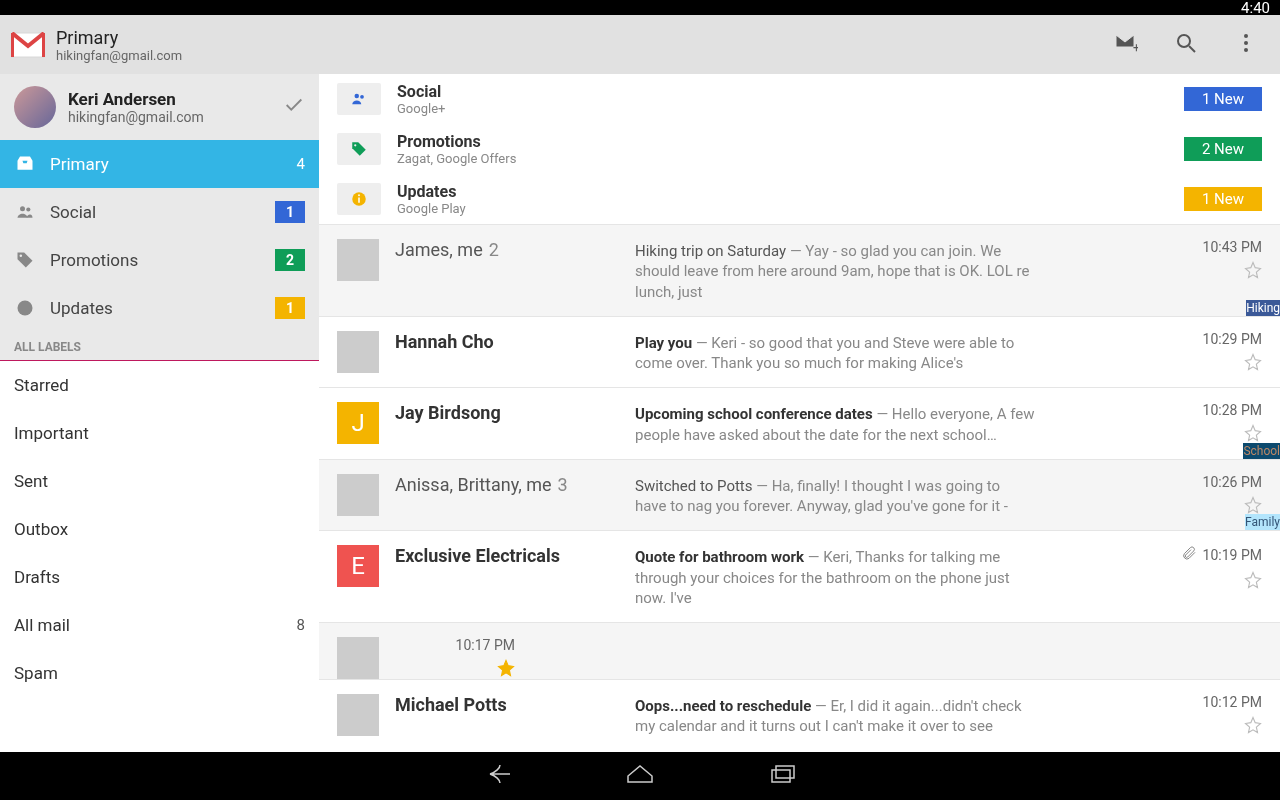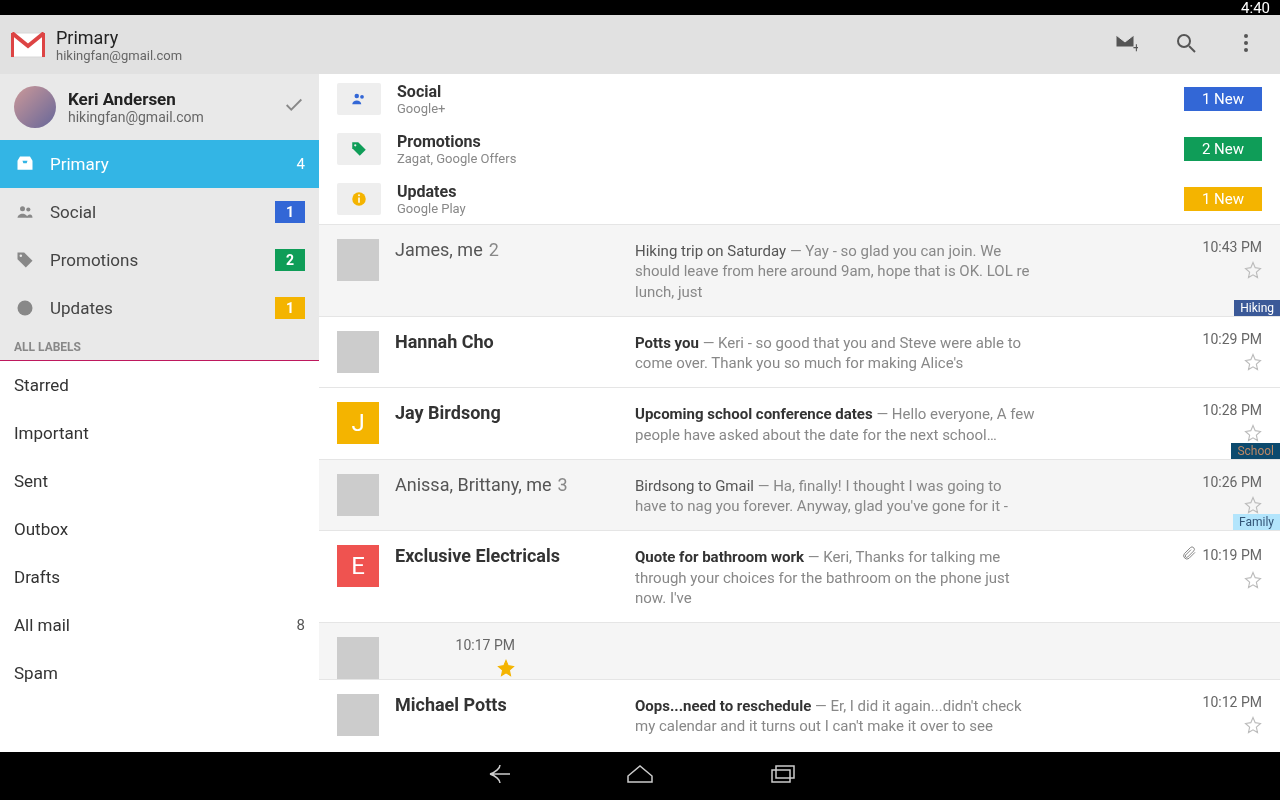--- a/index.html
+++ b/index.html
@@ -69,21 +69,21 @@
 .msg-from { font-size: 18px; font-weight: bold; color: #333; min-width: 240px; }
 .msg-from .cnt { font-weight: normal; color:#888; margin-left:6px;}
 .msg-text-line { flex:1; font-size:15px; color:#888; line-height:1.35; max-width:400px;}
 .msg-subj { font-weight: bold; color:#333; }
 .msg-meta { width: 120px; text-align: right; display:flex; flex-direction:column; align-items:flex-end; gap:6px; flex-shrink:0;}
 .msg-time-row { display:flex; align-items:center; gap:6px; }
 .msg-time { font-size: 14px; color: #666; }
 .msg-star { width:18px; height:18px; }
 .msg-star svg { width:18px; height:18px; fill:none; stroke:#bbb; stroke-width:1.5; }
 .msg-star.starred svg { fill:#f4b400; stroke:#f4b400; }
-.msg-label-tag { position:absolute; right:0; bottom:0; font-size:12px; padding:1px 6px; }
+.msg-label-tag { position:absolute; right:0; bottom:0; font-size:12px; padding:1px 0; }
 .tag-hiking { background:#3b5998; color:#fff; }
 .tag-school { background:#0c4a6e; color:#b86; }
 .tag-family { background:#b3e5fc; color:#357; }
 .attach-icon svg { width:16px; height:16px; fill:#888; }
 
 
 .nav-bar { height: 48px; background: #000; display: flex; justify-content: center; align-items: center; gap: 110px; }
 .nav-bar svg { width: 32px; height: 24px; fill: none; stroke: #ccc; stroke-width: 1.5; }
 </style>
 </head>
@@ -274,21 +274,21 @@
                 <path d="M12 2l2.9 6.9L22 10l-5.5 4.9L18 22l-6-3.5L6 22l1.5-7.1L2 10l7.1-1.1z"></path>
               </svg></span>
           </div>
           <span class="msg-label-tag tag-hiking">Hiking</span>
         </div>
         <div class="msg-row">
           <div class="msg-avatar"></div>
           <div class="msg-body">
             <div class="msg-header-line">
               <div class="msg-from">Hannah Cho</div>
-              <div class="msg-text-line"><span class="msg-subj">Potts you</span><span> — Keri - so good that you and Steve were able to come over. Thank you so much for making Alice's</span></div>
+              <div class="msg-text-line"><span class="msg-subj">Play you</span><span> — Keri - so good that you and Steve were able to come over. Thank you so much for making Alice's</span></div>
             </div>
           </div>
           <div class="msg-meta">
             <div class="msg-time-row">
               <span class="msg-time">10:29 PM</span>
             </div>
             <span class="msg-star"><svg viewBox="0 0 24 24">
                 <path d="M12 2l2.9 6.9L22 10l-5.5 4.9L18 22l-6-3.5L6 22l1.5-7.1L2 10l7.1-1.1z"></path>
               </svg></span>
           </div>
@@ -309,21 +309,21 @@
                 <path d="M12 2l2.9 6.9L22 10l-5.5 4.9L18 22l-6-3.5L6 22l1.5-7.1L2 10l7.1-1.1z"></path>
               </svg></span>
           </div>
           <span class="msg-label-tag tag-school">School</span>
         </div>
         <div class="msg-row read">
           <div class="msg-avatar"></div>
           <div class="msg-body">
             <div class="msg-header-line">
               <div class="msg-from">Anissa, Brittany, me<span class="cnt">3</span></div>
-              <div class="msg-text-line"><span class="msg-subj">Birdsong to Gmail</span><span> — Ha, finally! I thought I was going to have to nag you forever. Anyway, glad you've gone for it -</span></div>
+              <div class="msg-text-line"><span class="msg-subj">Switched to Potts</span><span> — Ha, finally! I thought I was going to have to nag you forever. Anyway, glad you've gone for it -</span></div>
             </div>
           </div>
           <div class="msg-meta">
             <div class="msg-time-row">
               <span class="msg-time">10:26 PM</span>
             </div>
             <span class="msg-star"><svg viewBox="0 0 24 24">
                 <path d="M12 2l2.9 6.9L22 10l-5.5 4.9L18 22l-6-3.5L6 22l1.5-7.1L2 10l7.1-1.1z"></path>
               </svg></span>
           </div>

